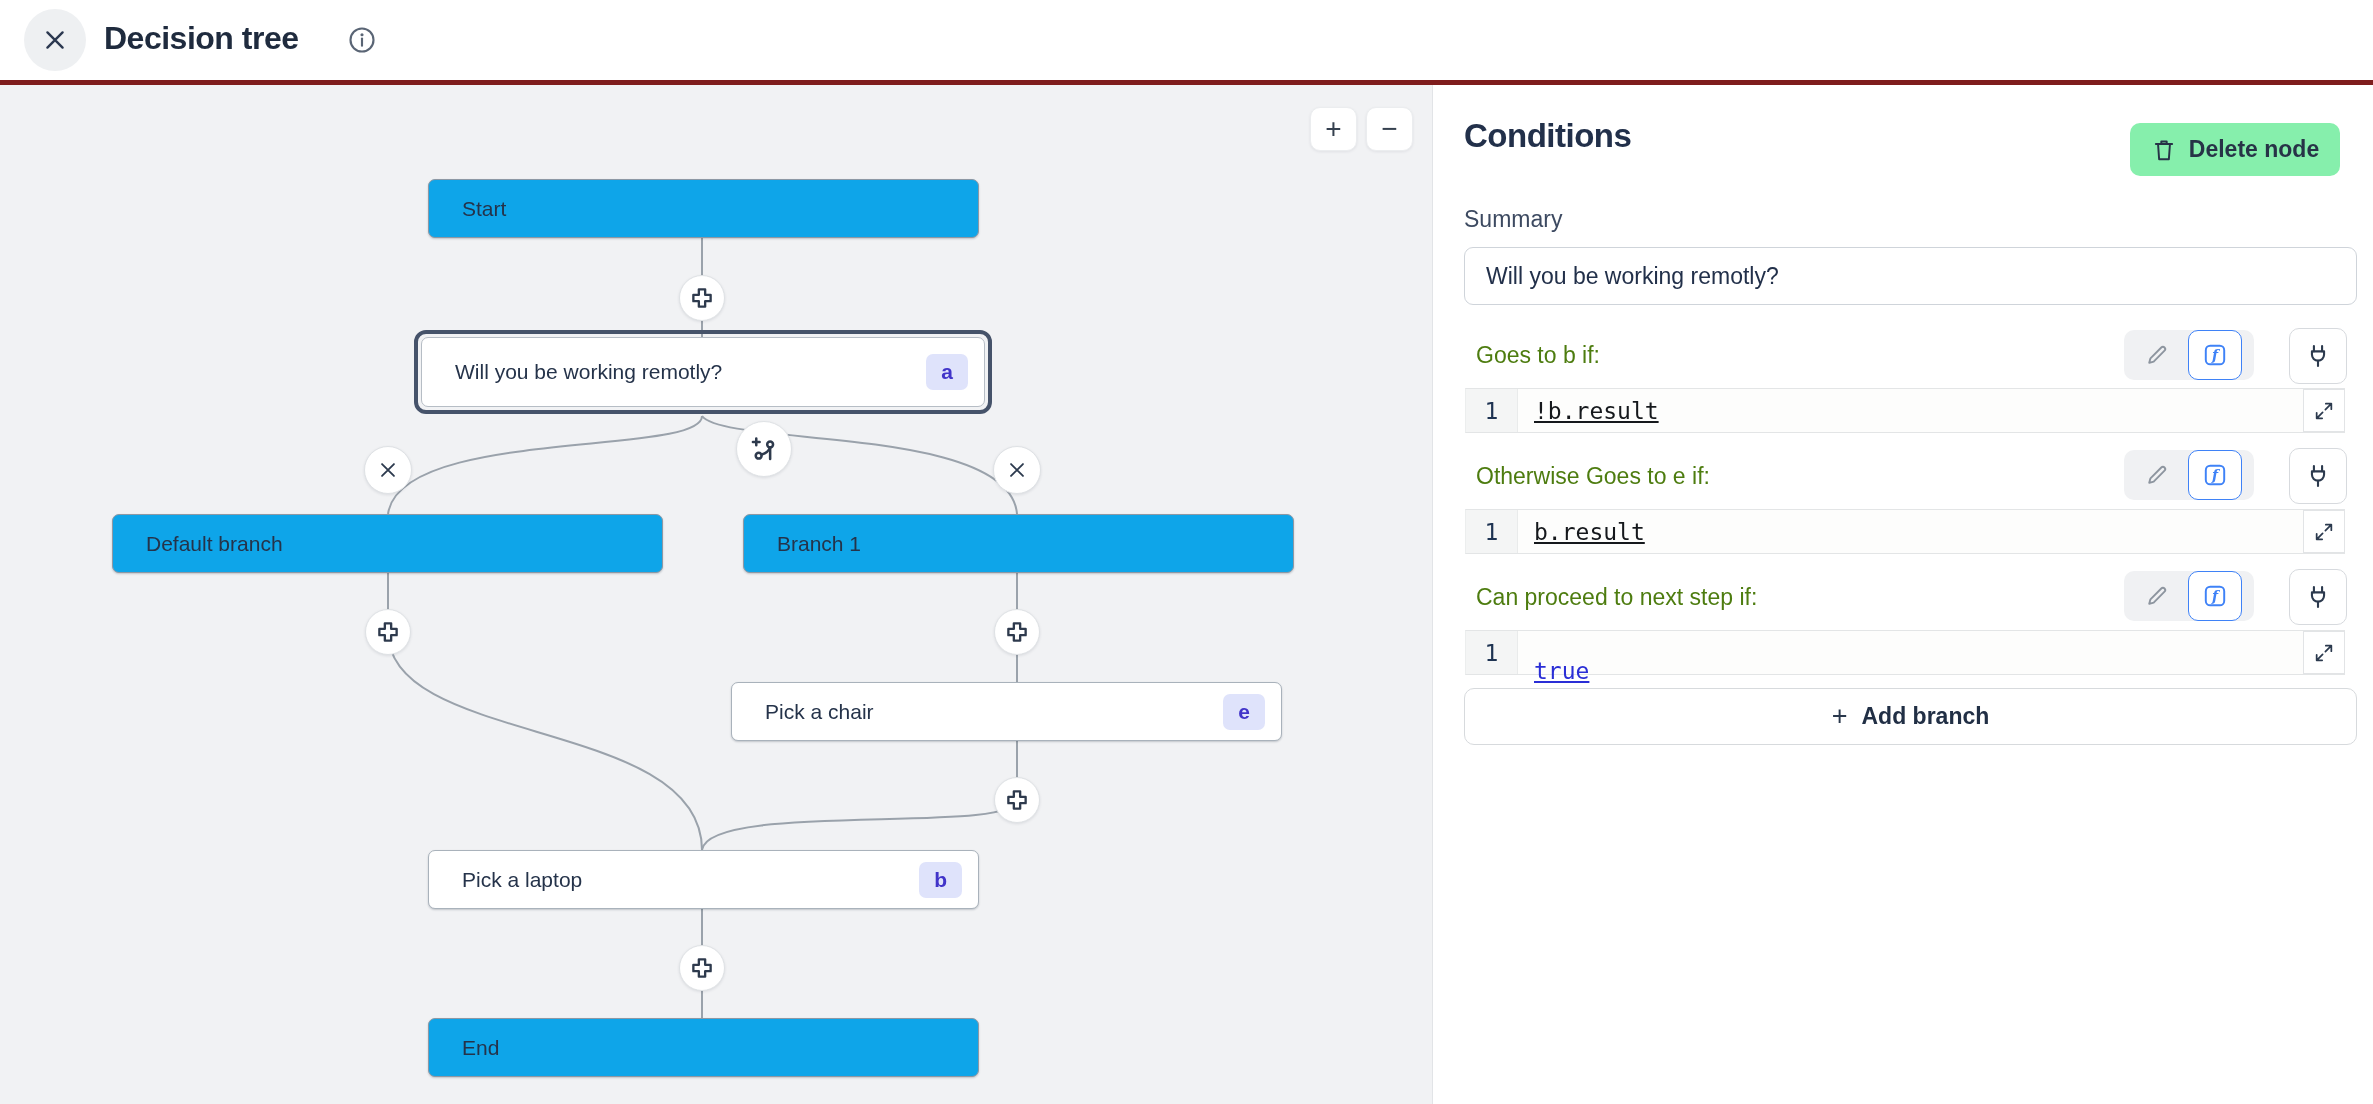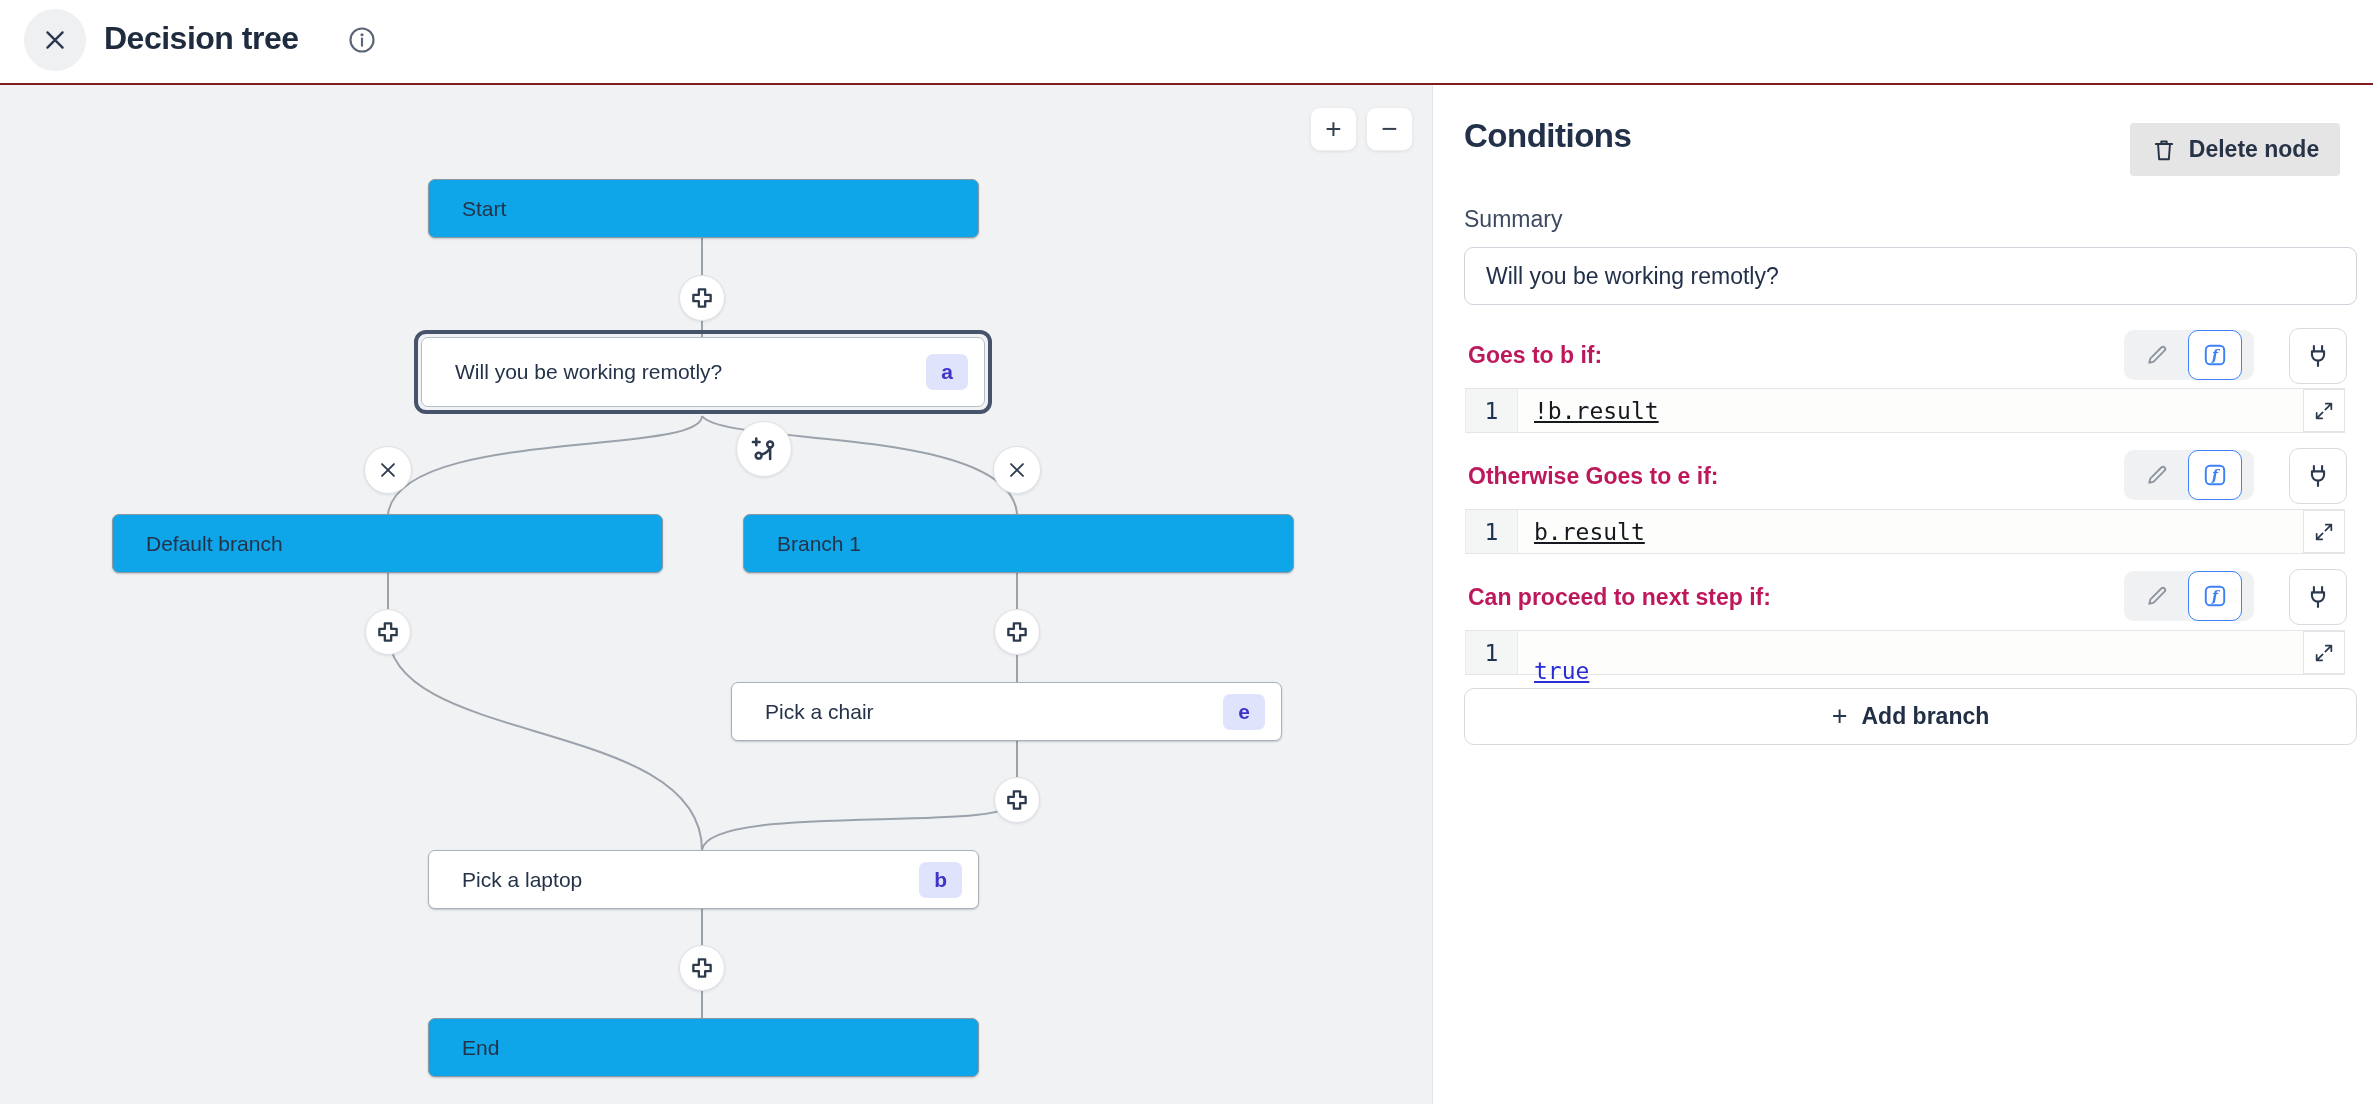--- a/index.html
+++ b/index.html
@@ -1,19 +1,19 @@
 <!DOCTYPE html>
 <html><head>
 <meta charset="utf-8">
 <style>
   * { margin:0; padding:0; box-sizing:border-box; }
   html,body { width:2373px; height:1104px; font-family:"Liberation Sans", sans-serif; background:#ffffff; overflow:hidden; }
 
   
-  .header { position:absolute; left:0; top:0; width:2373px; height:85px; background:#ffffff; border-bottom:2px solid #7f1d1d; z-index:5; }
+  .header { position:absolute; left:0; top:0; width:2373px; height:85px; background:#ffffff; border-bottom:5px solid #7f1d1d; z-index:5; }
   .close-btn { position:absolute; left:24px; top:9px; width:62px; height:62px; border-radius:50%; background:#eef0f2; border:none; display:flex; align-items:center; justify-content:center; cursor:pointer; }
   .page-title { position:absolute; left:104px; top:20px; font-size:32px; font-weight:bold; color:#1f2b3e; letter-spacing:-0.5px; }
   .info-ic { position:absolute; left:347px; top:25px; width:30px; height:30px; }
 
   
   .canvas { position:absolute; left:0; top:85px; width:1433px; height:1019px; background:#f1f2f4; border-right:1px solid #e2e4e7; }
   .edges { position:absolute; left:0; top:0; width:1433px; height:1019px; }
 
   .zoom-btn { position:absolute; width:47px; height:44px; background:#ffffff; border:1px solid #ebedef; border-radius:10px; box-shadow:0 1px 3px rgba(20,30,50,.08); font-size:28px; color:#35404f; display:flex; align-items:center; justify-content:center; cursor:pointer; line-height:1; }
   .zoom-in { left:1310px; top:22px; }
@@ -29,26 +29,26 @@
   .sel-wrap .node { position:relative; left:0; top:0; width:564px; height:70px; border:1.5px solid #b6bdc5; box-shadow:none; }
 
   .edge-btn { position:absolute; background:#ffffff; border:1px solid #dfe2e5; border-radius:50%; box-shadow:0 1px 3px rgba(20,30,50,.10); display:flex; align-items:center; justify-content:center; cursor:pointer; }
   .btn-plus { width:46px; height:46px; }
   .btn-x { width:48px; height:48px; font-size:24px; color:#2c3a4e; }
   .btn-branch { width:56px; height:56px; }
 
   
   .panel { position:absolute; left:1434px; top:85px; width:1062px; height:1019px; background:#ffffff; }
   .panel-title { position:absolute; left:30px; top:32px; font-size:33px; font-weight:bold; color:#22304a; letter-spacing:-0.5px; }
-  .delete-btn { position:absolute; left:696px; top:38px; width:210px; height:53px; background:#e5e5e5; border:none; border-radius:4px; display:flex; align-items:center; justify-content:center; gap:12px; font-size:23px; font-weight:bold; color:#273347; cursor:pointer; }
+  .delete-btn { position:absolute; left:696px; top:38px; width:210px; height:53px; background:#86efac; border:none; border-radius:10px; display:flex; align-items:center; justify-content:center; gap:12px; font-size:23px; font-weight:bold; color:#273347; cursor:pointer; }
 
   .summary-label { position:absolute; left:30px; top:121px; font-size:23px; color:#3d4a61; }
   .summary-input { position:absolute; left:30px; top:162px; width:893px; height:58px; border:1px solid #cfd4da; border-radius:9px; padding:0 21px; font-size:23px; color:#22304a; font-family:"Liberation Sans", sans-serif; background:#ffffff; }
 
-  .cond-label { position:absolute; left:34px; font-size:23px; font-weight:bold; color:#be185d; }
+  .cond-label { position:absolute; left:42px; font-size:23px; font-weight:normal; color:#4d7c0f; }
   .seg { position:absolute; left:690px; width:130px; height:50px; background:#f0f1f3; border-radius:10px; display:flex; align-items:center; }
   .seg-pencil { width:64px; height:50px; background:transparent; border:none; display:flex; align-items:center; justify-content:center; cursor:pointer; }
   .seg-fx { width:54px; height:50px; background:#ffffff; border:1.5px solid #3f82f7; border-radius:10px; display:flex; align-items:center; justify-content:center; cursor:pointer; }
   .plug-btn { position:absolute; left:855px; width:58px; height:56px; background:#ffffff; border:1px solid #d7dade; border-radius:10px; display:flex; align-items:center; justify-content:center; cursor:pointer; }
 
   .code-row { position:absolute; left:31px; width:880px; height:45px; background:#fdfdfc; border-top:1px solid #e3e5e6; border-bottom:1px solid #e3e5e6; border-left:1px solid #eceeee; display:flex; align-items:center; font-family:"DejaVu Sans Mono", monospace; font-size:23px; }
   .gutter { width:52px; height:100%; background:#f4f5f5; color:#1e3352; display:flex; align-items:center; justify-content:center; border-right:1px solid #e9ebeb; }
   .code-text { padding-left:16px; color:#15181c;text-decoration:underline; }
   .code-keyword { color:#2a2ed6;margin-top:36px; }
   .expand-btn { position:absolute; right:0px; width:42px; height:43px; background:#ffffff; border:1px solid #e2e4e6; display:flex; align-items:center; justify-content:center; cursor:pointer; }

